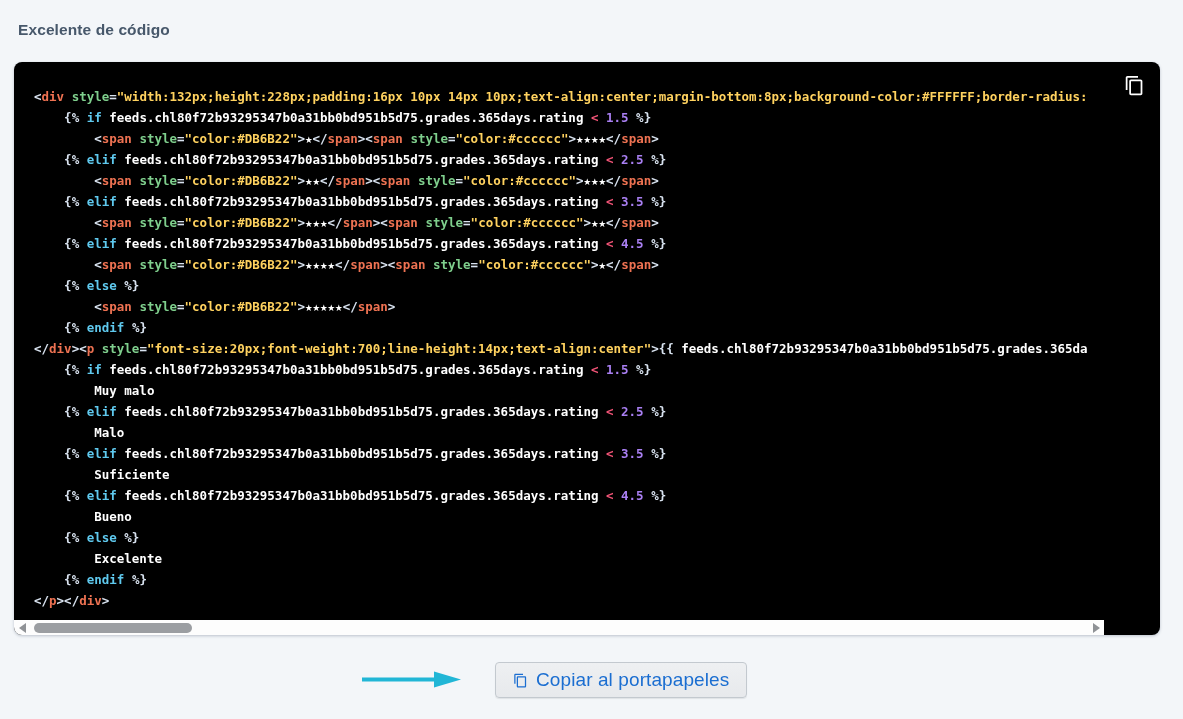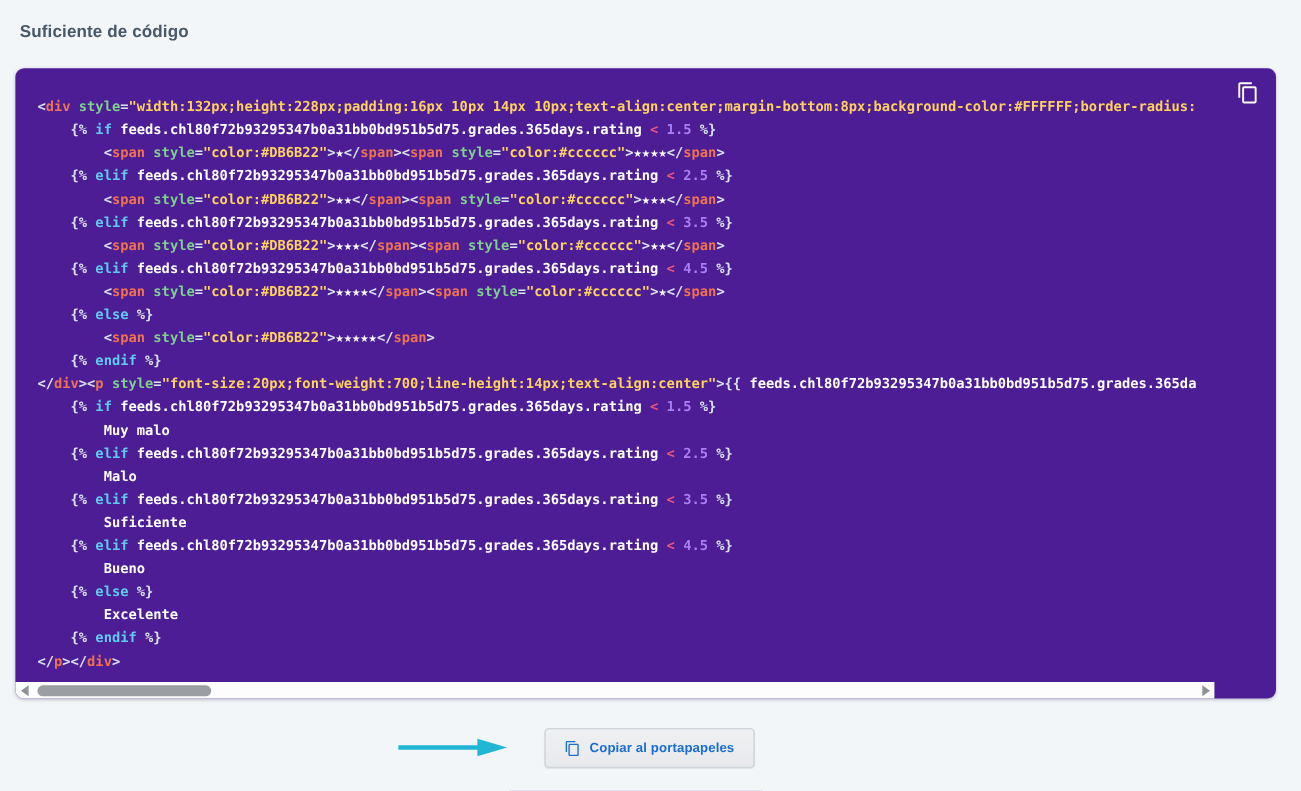--- a/index.html
+++ b/index.html
@@ -7,21 +7,21 @@
     width:1183px;height:719px;position:relative;overflow:hidden;
     background:#f3f6f9;
     font-family:"Liberation Sans",sans-serif;
   }
   .page-title{
     position:absolute;left:18px;top:21px;
     font-size:15.5px;font-weight:bold;color:#47586b;letter-spacing:.1px;
   }
   .code-card{
     position:absolute;left:14px;top:62px;width:1146px;height:573px;
-    background:#4c1d95;border-radius:8px;
+    background:#000000;border-radius:8px;
     box-shadow:0 1px 3px rgba(20,40,70,.25);
   }
   .code-content{
     position:absolute;left:20px;top:24px;width:1084px;height:528px;
     overflow:hidden;
     font-family:"DejaVu Sans Mono","Liberation Mono",monospace;
     font-size:12.5px;font-weight:bold;line-height:21px;
     white-space:pre;
   }
   .code-line{height:21px;}
@@ -59,27 +59,27 @@
   }
   .copy-button{
     position:absolute;left:495px;top:662px;height:36px;
     display:flex;align-items:center;gap:8px;padding:0 17px;
     background:linear-gradient(#eef0f2,#e7e9ec);
     border:1px solid #c3c9cf;border-radius:4px;
     box-shadow:0 1px 1px rgba(0,0,0,.08);
     cursor:pointer;box-sizing:border-box;
   }
   .copy-button .btn-label{
-    color:#1b6ed1;font-size:12px;font-weight:bold;letter-spacing:.1px;
+    color:#1b6ed1;font-size:19px;font-weight:normal;letter-spacing:.1px;
   }
 </style>
 </head>
 <body>
 
-<div class="page-title">Suficiente de código</div>
+<div class="page-title">Excelente de código</div>
 
 <div class="code-card">
 
   <div class="code-content"><div class="code-line"><span class="tk-p">&lt;</span><span class="tk-t">div</span><span class="tk-w"> </span><span class="tk-a">style</span><span class="tk-p">=</span><span class="tk-s">"width:132px;height:228px;padding:16px 10px 14px 10px;text-align:center;margin-bottom:8px;background-color:#FFFFFF;border-radius:</span></div><div class="code-line"><span class="tk-w">    </span><span class="tk-p">{%</span><span class="tk-w"> </span><span class="tk-k">if</span><span class="tk-w"> feeds.chl80f72b93295347b0a31bb0bd951b5d75.grades.365days.rating </span><span class="tk-o">&lt;</span><span class="tk-w"> </span><span class="tk-n">1.5</span><span class="tk-w"> </span><span class="tk-p">%}</span></div><div class="code-line"><span class="tk-w">        </span><span class="tk-p">&lt;</span><span class="tk-t">span</span><span class="tk-w"> </span><span class="tk-a">style</span><span class="tk-p">=</span><span class="tk-s">"color:#DB6B22"</span><span class="tk-p">&gt;</span><span class="tk-w">★</span><span class="tk-p">&lt;/</span><span class="tk-t">span</span><span class="tk-p">&gt;&lt;</span><span class="tk-t">span</span><span class="tk-w"> </span><span class="tk-a">style</span><span class="tk-p">=</span><span class="tk-s">"color:#cccccc"</span><span class="tk-p">&gt;</span><span class="tk-w">★★★★</span><span class="tk-p">&lt;/</span><span class="tk-t">span</span><span class="tk-p">&gt;</span></div><div class="code-line"><span class="tk-w">    </span><span class="tk-p">{%</span><span class="tk-w"> </span><span class="tk-k">elif</span><span class="tk-w"> feeds.chl80f72b93295347b0a31bb0bd951b5d75.grades.365days.rating </span><span class="tk-o">&lt;</span><span class="tk-w"> </span><span class="tk-n">2.5</span><span class="tk-w"> </span><span class="tk-p">%}</span></div><div class="code-line"><span class="tk-w">        </span><span class="tk-p">&lt;</span><span class="tk-t">span</span><span class="tk-w"> </span><span class="tk-a">style</span><span class="tk-p">=</span><span class="tk-s">"color:#DB6B22"</span><span class="tk-p">&gt;</span><span class="tk-w">★★</span><span class="tk-p">&lt;/</span><span class="tk-t">span</span><span class="tk-p">&gt;&lt;</span><span class="tk-t">span</span><span class="tk-w"> </span><span class="tk-a">style</span><span class="tk-p">=</span><span class="tk-s">"color:#cccccc"</span><span class="tk-p">&gt;</span><span class="tk-w">★★★</span><span class="tk-p">&lt;/</span><span class="tk-t">span</span><span class="tk-p">&gt;</span></div><div class="code-line"><span class="tk-w">    </span><span class="tk-p">{%</span><span class="tk-w"> </span><span class="tk-k">elif</span><span class="tk-w"> feeds.chl80f72b93295347b0a31bb0bd951b5d75.grades.365days.rating </span><span class="tk-o">&lt;</span><span class="tk-w"> </span><span class="tk-n">3.5</span><span class="tk-w"> </span><span class="tk-p">%}</span></div><div class="code-line"><span class="tk-w">        </span><span class="tk-p">&lt;</span><span class="tk-t">span</span><span class="tk-w"> </span><span class="tk-a">style</span><span class="tk-p">=</span><span class="tk-s">"color:#DB6B22"</span><span class="tk-p">&gt;</span><span class="tk-w">★★★</span><span class="tk-p">&lt;/</span><span class="tk-t">span</span><span class="tk-p">&gt;&lt;</span><span class="tk-t">span</span><span class="tk-w"> </span><span class="tk-a">style</span><span class="tk-p">=</span><span class="tk-s">"color:#cccccc"</span><span class="tk-p">&gt;</span><span class="tk-w">★★</span><span class="tk-p">&lt;/</span><span class="tk-t">span</span><span class="tk-p">&gt;</span></div><div class="code-line"><span class="tk-w">    </span><span class="tk-p">{%</span><span class="tk-w"> </span><span class="tk-k">elif</span><span class="tk-w"> feeds.chl80f72b93295347b0a31bb0bd951b5d75.grades.365days.rating </span><span class="tk-o">&lt;</span><span class="tk-w"> </span><span class="tk-n">4.5</span><span class="tk-w"> </span><span class="tk-p">%}</span></div><div class="code-line"><span class="tk-w">        </span><span class="tk-p">&lt;</span><span class="tk-t">span</span><span class="tk-w"> </span><span class="tk-a">style</span><span class="tk-p">=</span><span class="tk-s">"color:#DB6B22"</span><span class="tk-p">&gt;</span><span class="tk-w">★★★★</span><span class="tk-p">&lt;/</span><span class="tk-t">span</span><span class="tk-p">&gt;&lt;</span><span class="tk-t">span</span><span class="tk-w"> </span><span class="tk-a">style</span><span class="tk-p">=</span><span class="tk-s">"color:#cccccc"</span><span class="tk-p">&gt;</span><span class="tk-w">★</span><span class="tk-p">&lt;/</span><span class="tk-t">span</span><span class="tk-p">&gt;</span></div><div class="code-line"><span class="tk-w">    </span><span class="tk-p">{%</span><span class="tk-w"> </span><span class="tk-k">else</span><span class="tk-w"> </span><span class="tk-p">%}</span></div><div class="code-line"><span class="tk-w">        </span><span class="tk-p">&lt;</span><span class="tk-t">span</span><span class="tk-w"> </span><span class="tk-a">style</span><span class="tk-p">=</span><span class="tk-s">"color:#DB6B22"</span><span class="tk-p">&gt;</span><span class="tk-w">★★★★★</span><span class="tk-p">&lt;/</span><span class="tk-t">span</span><span class="tk-p">&gt;</span></div><div class="code-line"><span class="tk-w">    </span><span class="tk-p">{%</span><span class="tk-w"> </span><span class="tk-k">endif</span><span class="tk-w"> </span><span class="tk-p">%}</span></div><div class="code-line"><span class="tk-p">&lt;/</span><span class="tk-t">div</span><span class="tk-p">&gt;&lt;</span><span class="tk-t">p</span><span class="tk-w"> </span><span class="tk-a">style</span><span class="tk-p">=</span><span class="tk-s">"font-size:20px;font-weight:700;line-height:14px;text-align:center"</span><span class="tk-p">&gt;{{</span><span class="tk-w"> feeds.chl80f72b93295347b0a31bb0bd951b5d75.grades.365da</span></div><div class="code-line"><span class="tk-w">    </span><span class="tk-p">{%</span><span class="tk-w"> </span><span class="tk-k">if</span><span class="tk-w"> feeds.chl80f72b93295347b0a31bb0bd951b5d75.grades.365days.rating </span><span class="tk-o">&lt;</span><span class="tk-w"> </span><span class="tk-n">1.5</span><span class="tk-w"> </span><span class="tk-p">%}</span></div><div class="code-line"><span class="tk-w">        Muy malo</span></div><div class="code-line"><span class="tk-w">    </span><span class="tk-p">{%</span><span class="tk-w"> </span><span class="tk-k">elif</span><span class="tk-w"> feeds.chl80f72b93295347b0a31bb0bd951b5d75.grades.365days.rating </span><span class="tk-o">&lt;</span><span class="tk-w"> </span><span class="tk-n">2.5</span><span class="tk-w"> </span><span class="tk-p">%}</span></div><div class="code-line"><span class="tk-w">        Malo</span></div><div class="code-line"><span class="tk-w">    </span><span class="tk-p">{%</span><span class="tk-w"> </span><span class="tk-k">elif</span><span class="tk-w"> feeds.chl80f72b93295347b0a31bb0bd951b5d75.grades.365days.rating </span><span class="tk-o">&lt;</span><span class="tk-w"> </span><span class="tk-n">3.5</span><span class="tk-w"> </span><span class="tk-p">%}</span></div><div class="code-line"><span class="tk-w">        Suficiente</span></div><div class="code-line"><span class="tk-w">    </span><span class="tk-p">{%</span><span class="tk-w"> </span><span class="tk-k">elif</span><span class="tk-w"> feeds.chl80f72b93295347b0a31bb0bd951b5d75.grades.365days.rating </span><span class="tk-o">&lt;</span><span class="tk-w"> </span><span class="tk-n">4.5</span><span class="tk-w"> </span><span class="tk-p">%}</span></div><div class="code-line"><span class="tk-w">        Bueno</span></div><div class="code-line"><span class="tk-w">    </span><span class="tk-p">{%</span><span class="tk-w"> </span><span class="tk-k">else</span><span class="tk-w"> </span><span class="tk-p">%}</span></div><div class="code-line"><span class="tk-w">        Excelente</span></div><div class="code-line"><span class="tk-w">    </span><span class="tk-p">{%</span><span class="tk-w"> </span><span class="tk-k">endif</span><span class="tk-w"> </span><span class="tk-p">%}</span></div><div class="code-line"><span class="tk-p">&lt;/</span><span class="tk-t">p</span><span class="tk-p">&gt;&lt;/</span><span class="tk-t">div</span><span class="tk-p">&gt;</span></div></div>
 
   <div class="copy-icon-top">
     <span>
       <svg width="21" height="21" viewBox="0 0 24 24">
         <path fill="#ffffff" d="M16 1H4c-1.1 0-2 .9-2 2v14h2V3h12V1zm3 4H8c-1.1 0-2 .9-2 2v14c0 1.1.9 2 2 2h11c1.1 0 2-.9 2-2V7c0-1.1-.9-2-2-2zm0 16H8V7h11v14z"></path>
       </svg>

